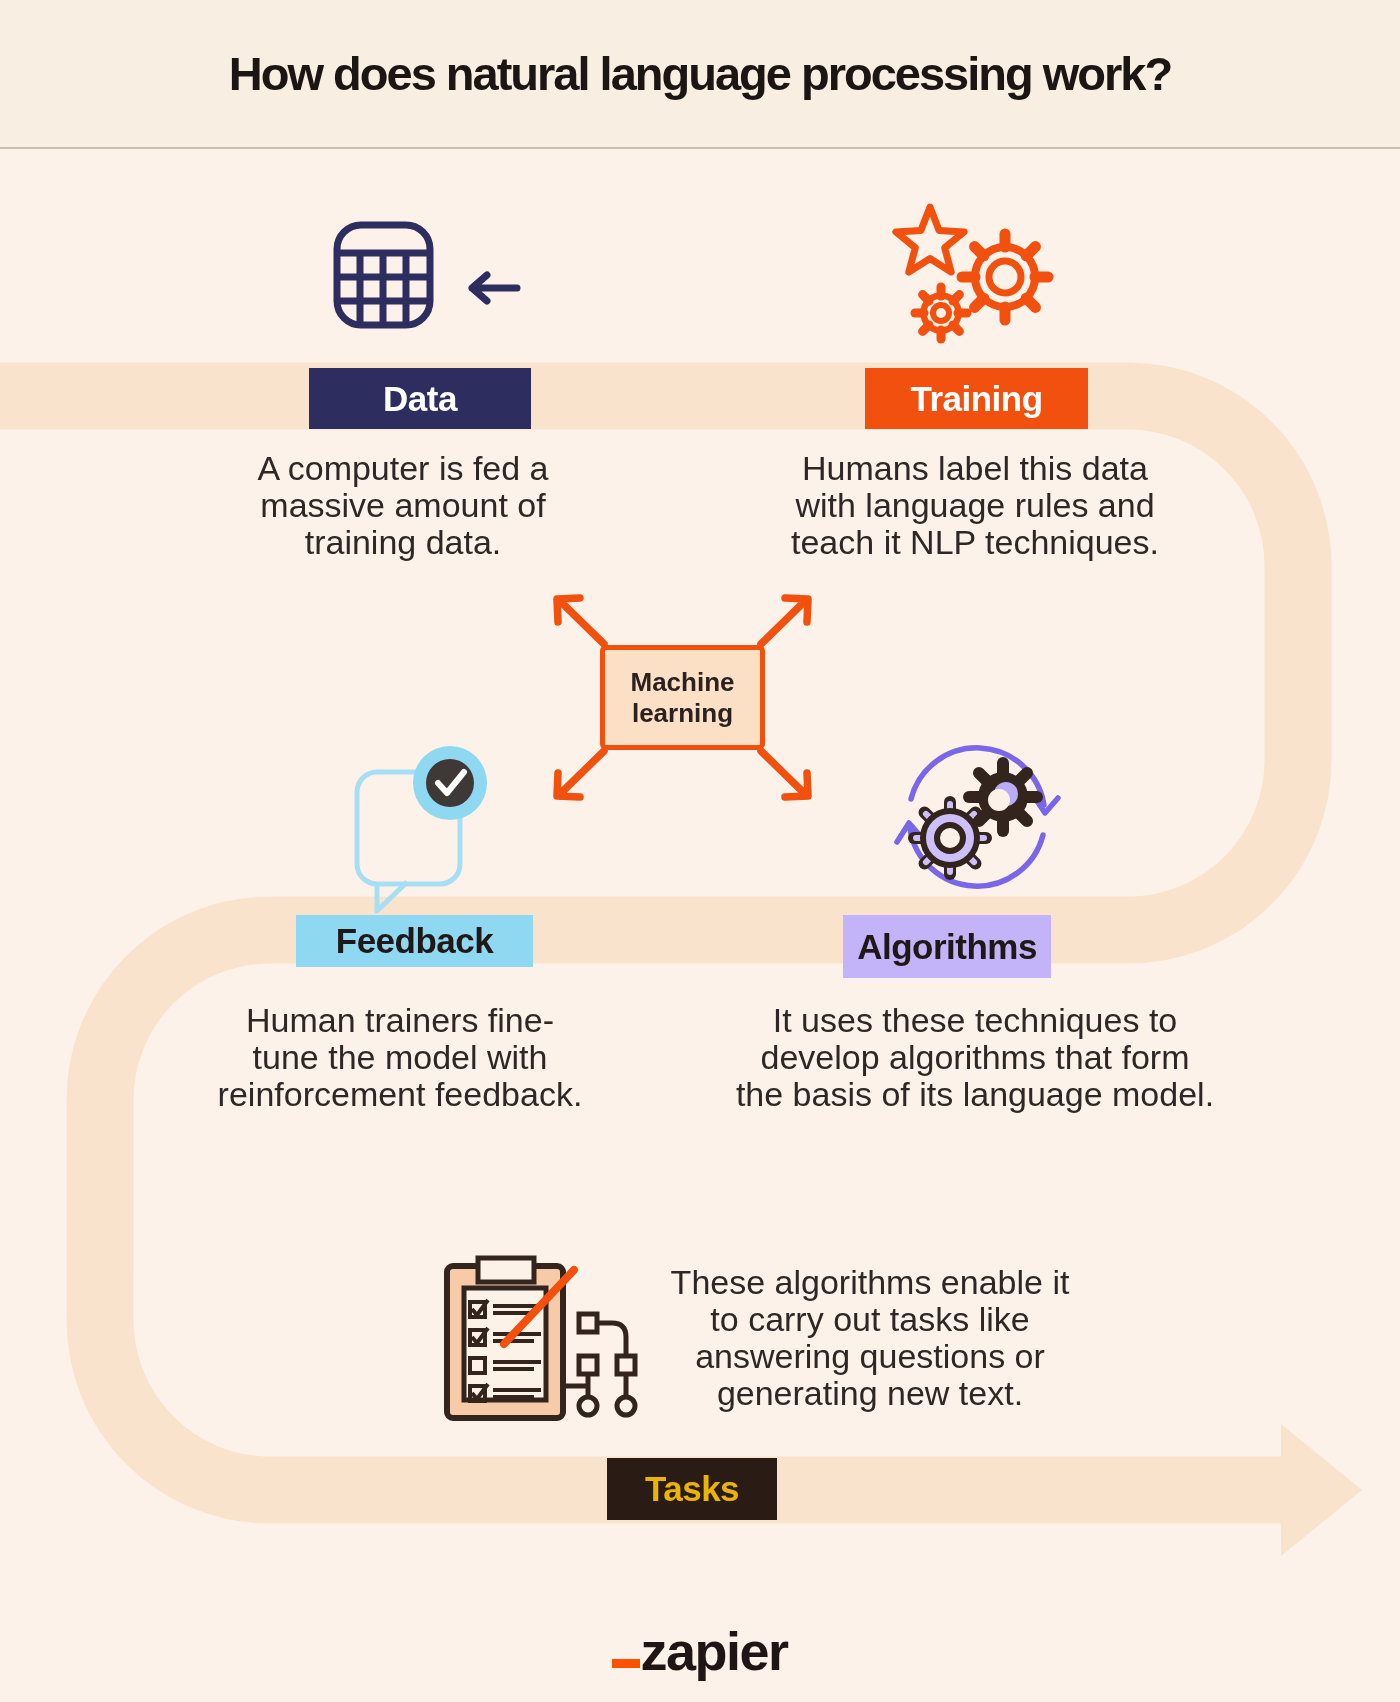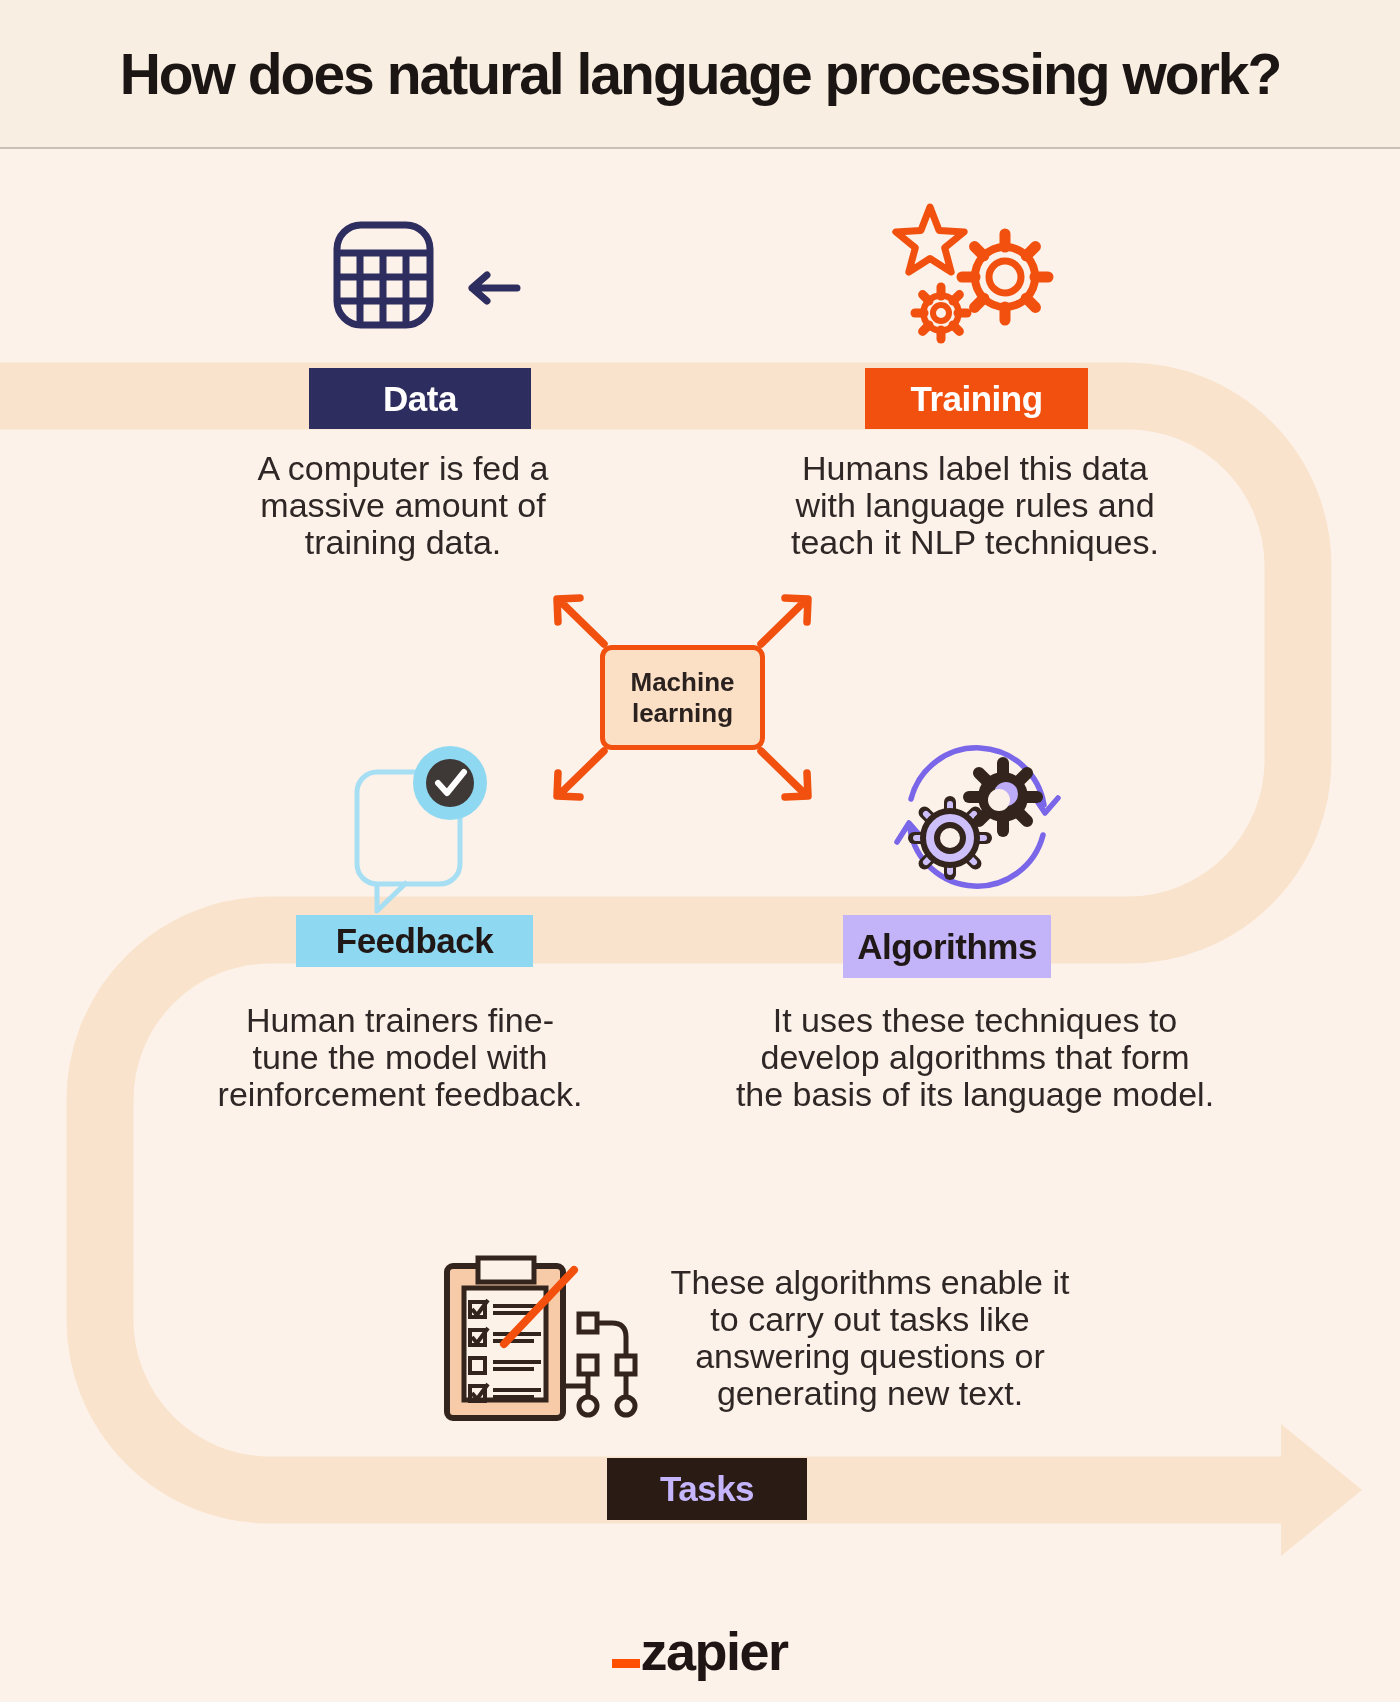--- a/index.html
+++ b/index.html
@@ -8,34 +8,34 @@
     background:#FCF2E9;overflow:hidden;
     font-family:"Liberation Sans","DejaVu Sans",sans-serif;
     color:#2B2422;
   }
   .header{
     position:absolute;left:0;top:0;width:1400px;height:147px;
     background:#F8EEE2;border-bottom:2px solid #C8C0B5;
     display:flex;align-items:center;justify-content:center;
   }
   .title{
-    font-size:57px;font-weight:800;letter-spacing:-2px;color:#1B1513;margin:0;
+    font-size:47px;font-weight:800;letter-spacing:-2px;color:#1B1513;margin:0;
   }
   svg.art{position:absolute;left:0;top:0;}
   .stage-label{
     position:absolute;display:flex;align-items:center;justify-content:center;
     font-weight:700;font-size:35px;letter-spacing:-0.5px;
   }
   .desc{
     position:absolute;white-space:pre-line;text-align:center;
     font-size:34px;line-height:37px;color:#2E2725;
   }
   .ml-box{
     position:absolute;left:600px;top:645px;width:165px;height:105px;
-    background:#FBE0C6;border:5px solid #F1500E;border-radius:12px;
+    background:#FBE0C6;border:5px solid #F1500E;border-radius:6px;
     box-sizing:border-box;
     display:flex;align-items:center;justify-content:center;text-align:center;
     font-weight:700;font-size:26px;line-height:31px;color:#2B2220;
     white-space:pre-line;
   }
   .logo{
     position:absolute;left:560px;top:1608px;width:280px;height:70px;
     display:flex;align-items:flex-end;justify-content:center;gap:0;
   }
   .logo-underscore{display:inline-block;width:28px;height:9px;margin-bottom:10px;}
@@ -188,21 +188,21 @@
         <circle cx="626" cy="1406" r="9"></circle>
       </g>
       <line x1="504" y1="1344" x2="574" y2="1270" stroke="#F2500C" stroke-width="8" stroke-linecap="round"></line>
     </g>
   </svg>
 
   <div class="stage-label" style="left: 297px; top: 368px; width: 222px; height: 61px; background: rgb(46, 45, 95); color: rgb(255, 255, 255); margin-left: 12px;">Data</div>
   <div class="stage-label" style="left: 865px; top: 368px; width: 223px; height: 61px; background: rgb(241, 80, 14); color: rgb(255, 255, 255);">Training</div>
   <div class="stage-label" style="left: 296px; top: 915px; width: 237px; height: 52px; background: rgb(143, 216, 241); color: rgb(32, 24, 23);">Feedback</div>
   <div class="stage-label" style="left: 843px; top: 915px; width: 208px; height: 63px; background: rgb(195, 179, 248); color: rgb(32, 24, 23);">Algorithms</div>
-  <div class="stage-label" style="left: 607px; top: 1458px; width: 200px; height: 62px; background: rgb(42, 28, 20); color: #c4b5fd;">Tasks</div>
+  <div class="stage-label" style="left: 607px; top: 1458px; width: 170px; height: 62px; background: rgb(42, 28, 20); color: #eab308;">Tasks</div>
 
   <div class="desc" style="left:153px;top:450px;width:500px;">A computer is fed a
 massive amount of
 training data.</div>
   <div class="desc" style="left:725px;top:450px;width:500px;">Humans label this data
 with language rules and
 teach it NLP techniques.</div>
   <div class="desc" style="left:150px;top:1002px;width:500px;">Human trainers fine-
 tune the model with
 reinforcement feedback.</div>

